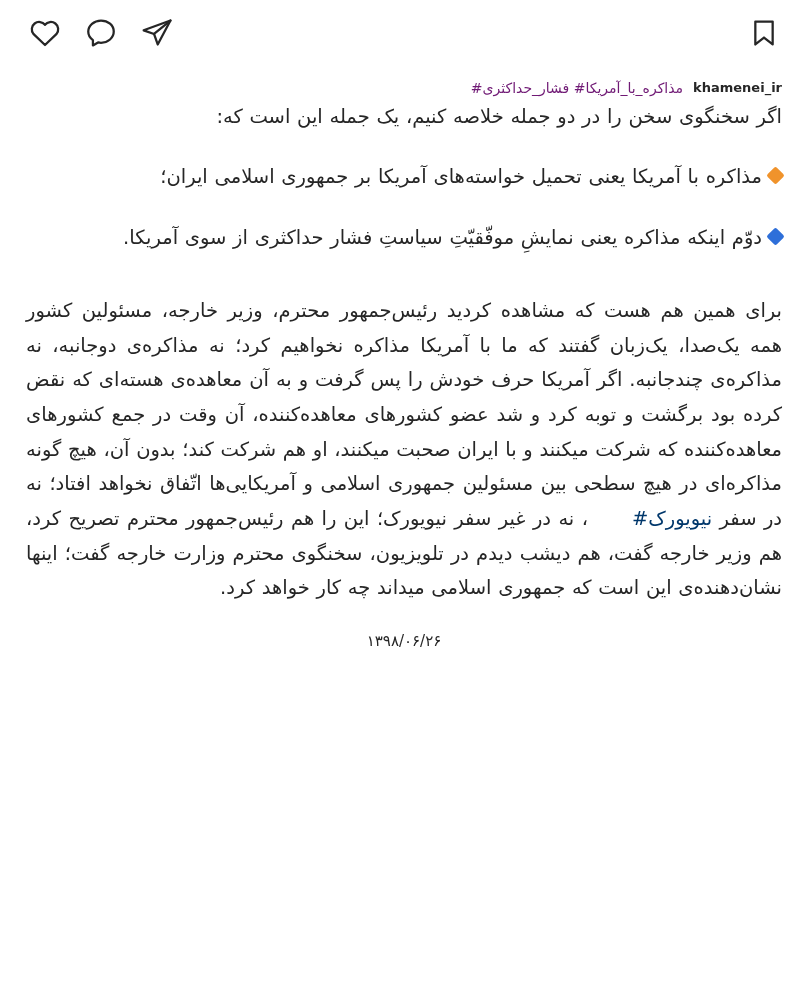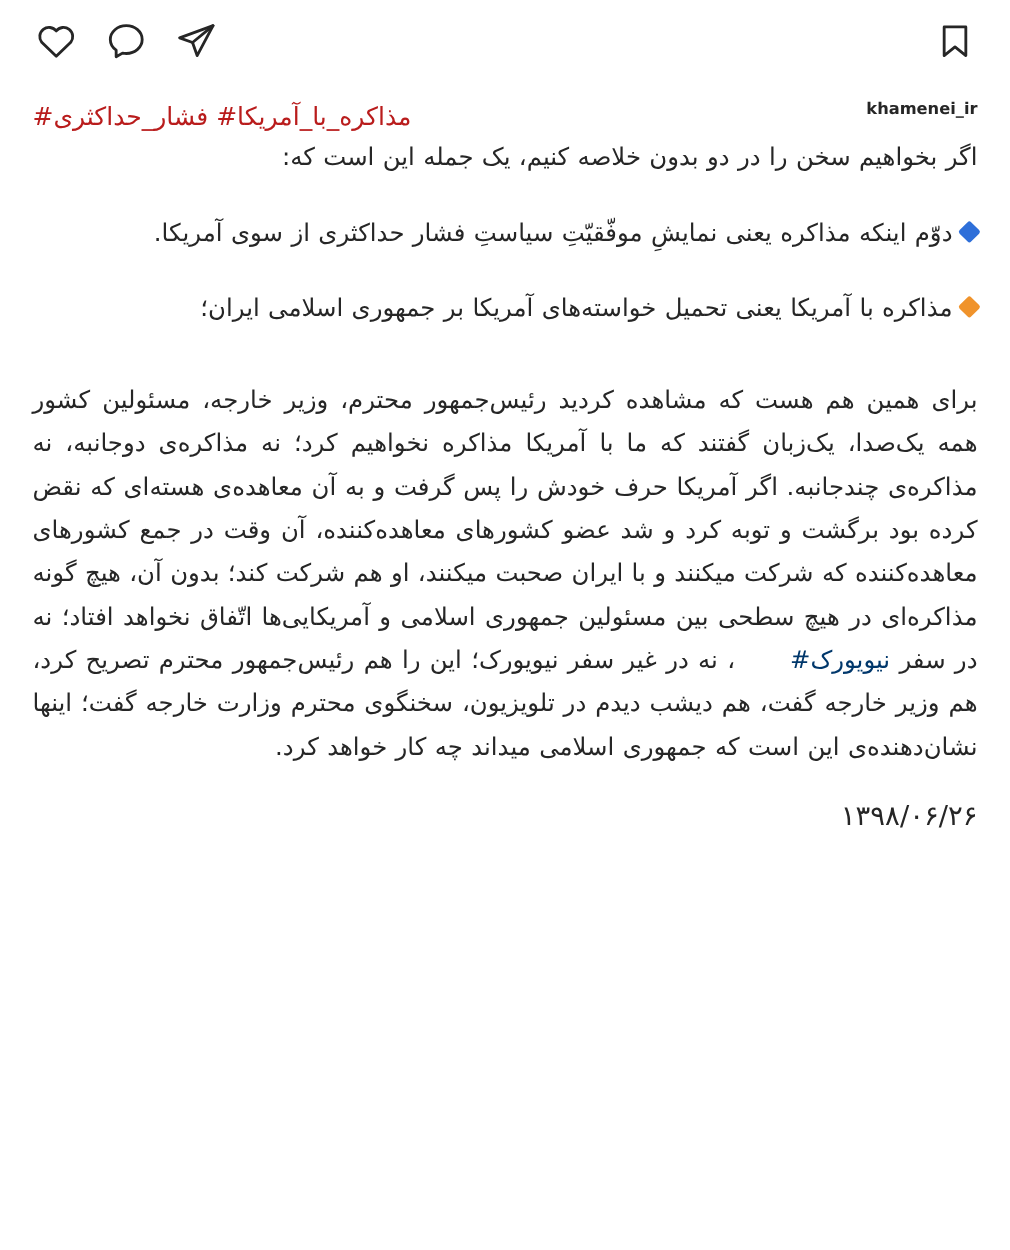--- a/index.html
+++ b/index.html
@@ -78,25 +78,25 @@
   .row-first .uname {
     font-weight: bold;
     font-size: 13px;
     color: #262626;
     direction: ltr;
     white-space: nowrap;
     flex: 0 0 auto;
     line-height: 1.55;
   }
   .row-first .hashtags {
-    color: #b91c1c;
-    font-size: 20px;
+    color: #701a75;
+    font-size: 14px;
     line-height: 1.55;
     flex: 1 1 auto;
-    text-align: left;
+    text-align: right;
   }
   .bullet-para {
     display: block;
     margin-top: 26px !important;
   }
   .dia {
     display: inline-block;
     width: 13px;
     height: 13px;
     transform: rotate(45deg);
@@ -107,23 +107,23 @@
   .dia-orange { background: #f0932b; }
   .dia-blue   { background: #2e6fd9; }
   .body-block {
     margin-top: 38px !important;
     text-align: justify;
     text-align-last: right;
   }
   .tag-inline { color: #00376b; margin-left: 44px; }
   .date {
     direction: ltr;
-    text-align: right;
+    text-align: center;
     padding: 26px 26px 0 26px;
-    font-size: 22px;
+    font-size: 15px;
     color: #262626;
     letter-spacing: 0.5px;
   }
 </style>
 </head>
 <body>
 
 <div class="post">
 
   <div class="action-bar">
@@ -154,28 +154,28 @@
     </div>
   </div>
 
   <div class="caption">
 
     <div class="row-first">
       <span class="uname">khamenei_ir</span>
       <span class="hashtags">مذاکره_با_آمریکا# فشار_حداکثری#</span>
     </div>
 
-    <p>اگر بخواهیم سخن را در دو بدون خلاصه کنیم، یک جمله این است که:</p>
+    <p>اگر سخنگوی سخن را در دو جمله خلاصه کنیم، یک جمله این است که:</p>
+
+    <p class="bullet-para">
+      <span class="dia dia-orange"></span><span>مذاکره با آمریکا یعنی تحمیل خواسته‌های آمریکا بر جمهوری اسلامی ایران؛</span>
+    </p>
 
     <p class="bullet-para">
       <span class="dia dia-blue"></span><span>دوّم اینکه مذاکره یعنی نمایشِ موفّقیّتِ سیاستِ فشار حداکثری از سوی آمریکا.</span>
-    </p>
-
-    <p class="bullet-para">
-      <span class="dia dia-orange"></span><span>مذاکره با آمریکا یعنی تحمیل خواسته‌های آمریکا بر جمهوری اسلامی ایران؛</span>
     </p>
 
     <p class="body-block">
       <span>برای همین هم هست که مشاهده کردید رئیس‌جمهور محترم، وزیر خارجه، مسئولین کشور همه یک‌صدا، یک‌زبان گفتند که ما با آمریکا مذاکره نخواهیم کرد؛ نه مذاکره‌ی دوجانبه، نه مذاکره‌ی چندجانبه. اگر آمریکا حرف خودش را پس گرفت و به آن معاهده‌ی هسته‌ای که نقض کرده بود برگشت و توبه کرد و شد عضو کشورهای معاهده‌کننده، آن وقت در جمع کشورهای معاهده‌کننده که شرکت میکنند و با ایران صحبت میکنند، او هم شرکت کند؛ بدون آن، هیچ گونه مذاکره‌ای در هیچ سطحی بین مسئولین جمهوری اسلامی و آمریکایی‌ها اتّفاق نخواهد افتاد؛ نه در سفر </span><span class="tag-inline">نیویورک#</span><span>، نه در غیر سفر نیویورک؛ این را هم رئیس‌جمهور محترم تصریح کرد، هم وزیر خارجه گفت، هم دیشب دیدم در تلویزیون، سخنگوی محترم وزارت خارجه گفت؛ اینها نشان‌دهنده‌ی این است که جمهوری اسلامی میداند چه کار خواهد کرد.</span>
     </p>
   </div>
 
   <div class="date">۱۳۹۸/۰۶/۲۶</div>
 
 </div>

